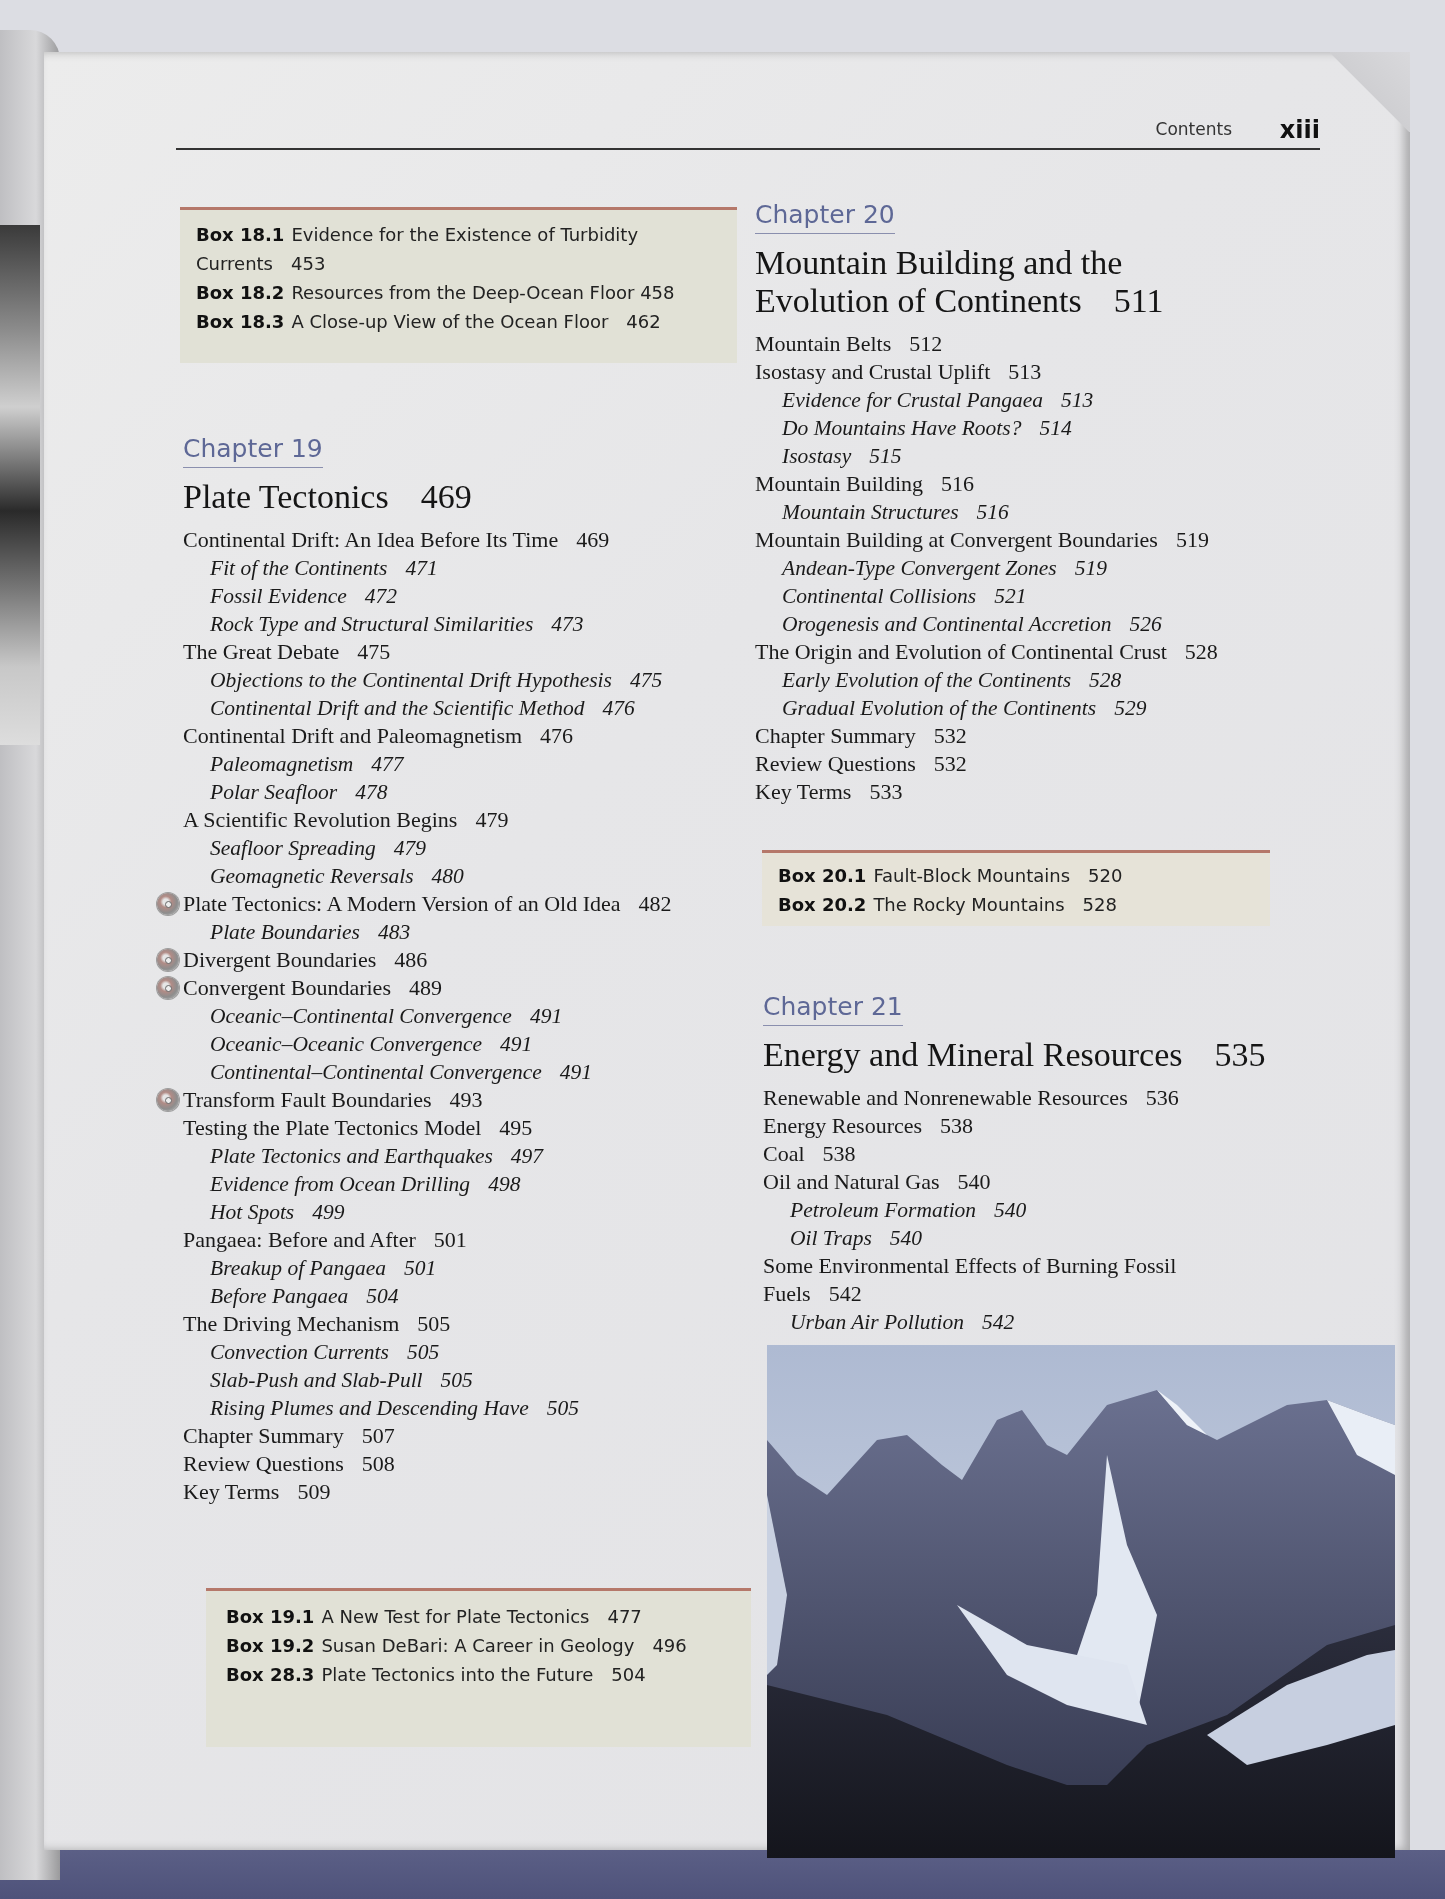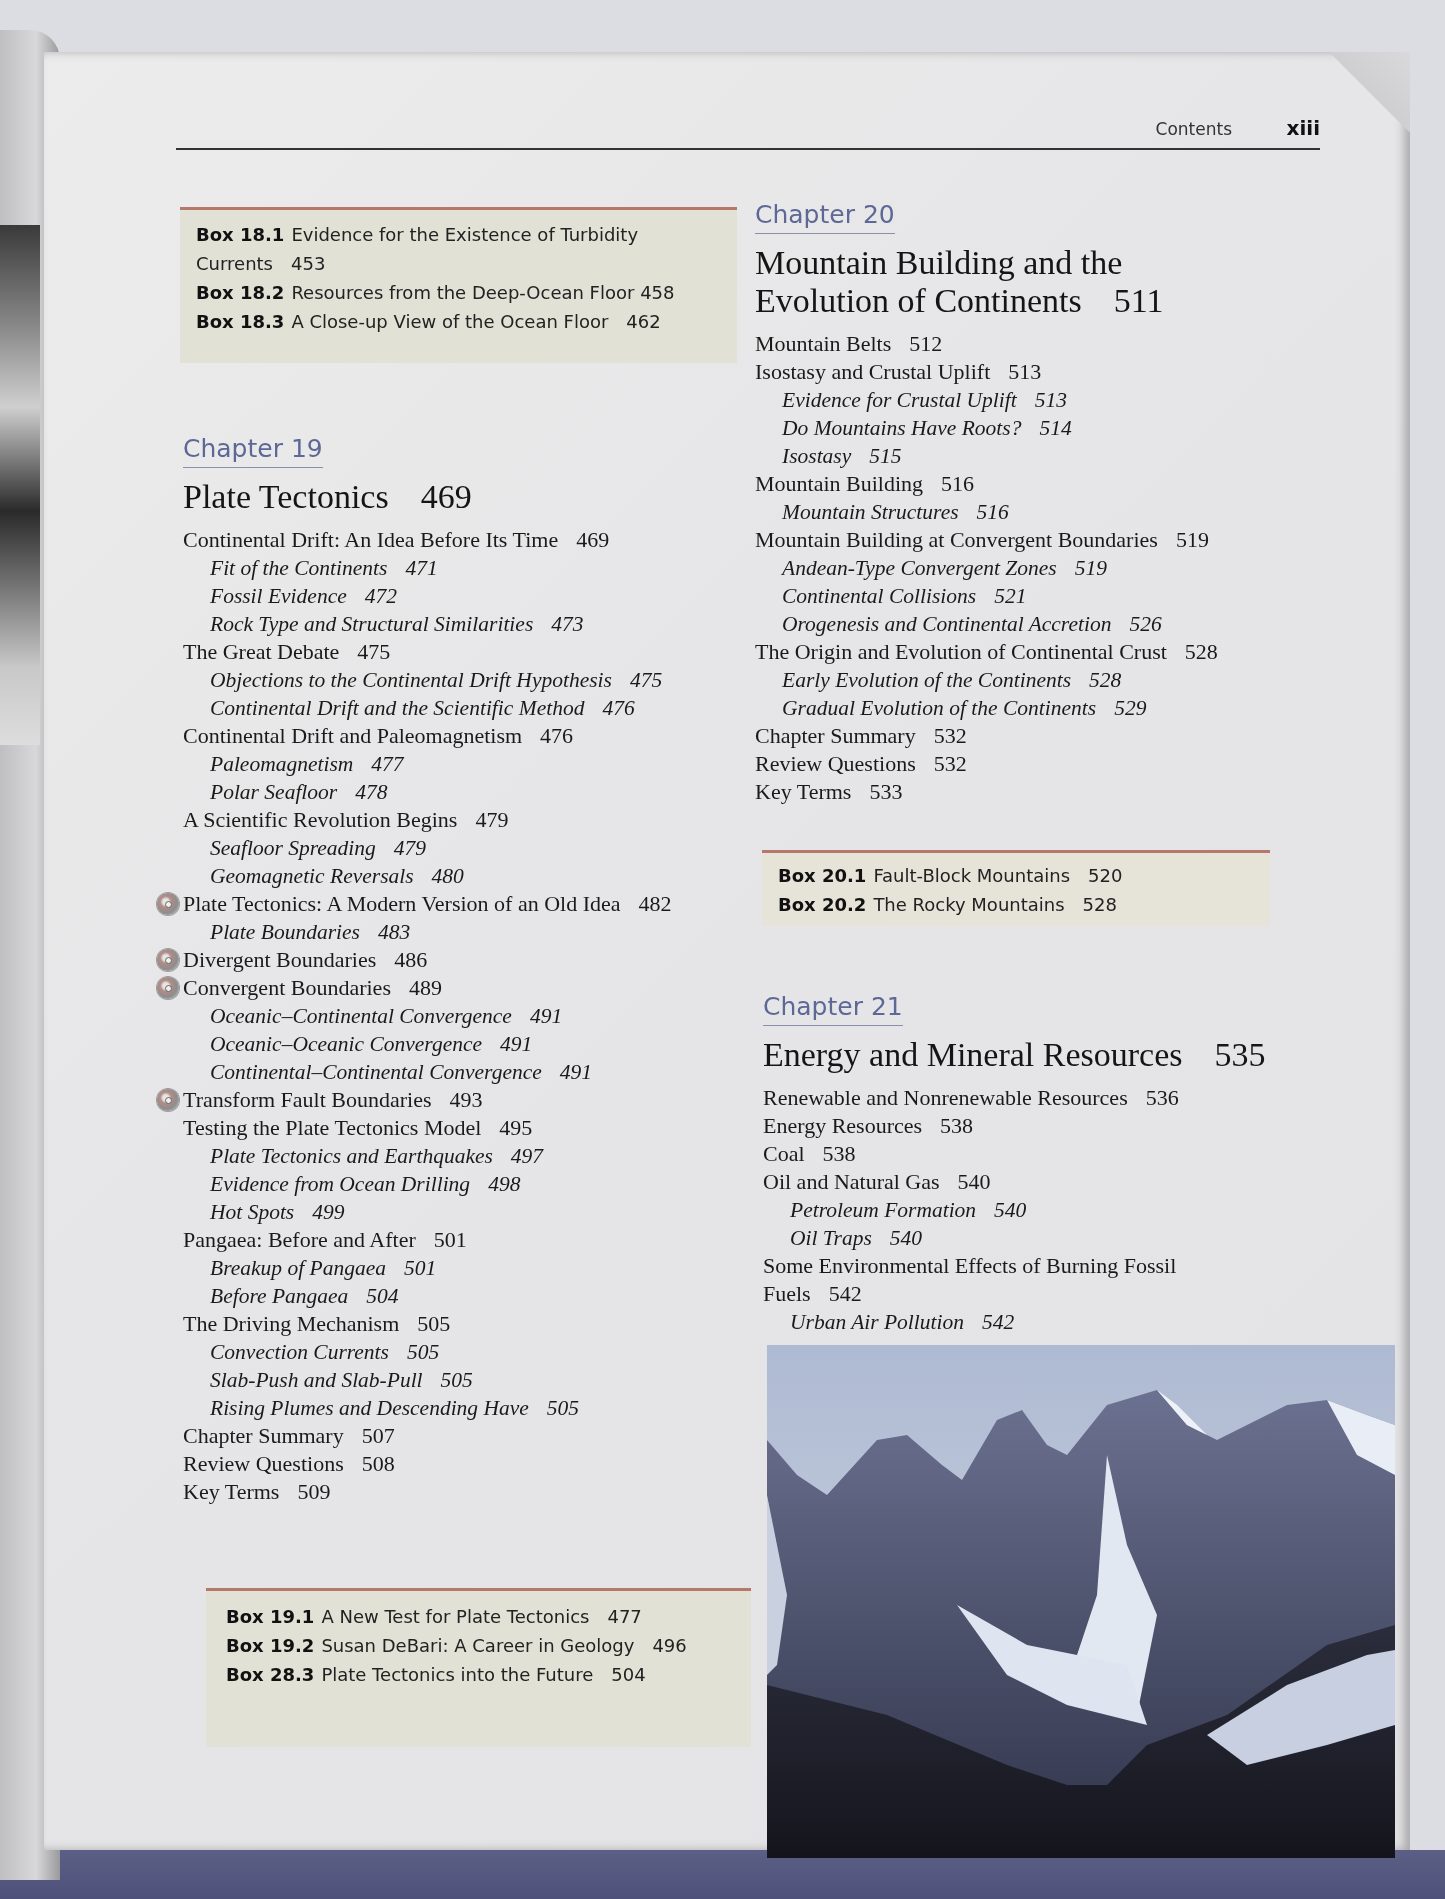--- a/index.html
+++ b/index.html
@@ -21,21 +21,21 @@
     box-shadow: -6px 0 10px rgba(0,0,0,0.25) inset;
   }
   .corner-fold { position:absolute; right:0; top:0; width:80px; height:80px;
     background:linear-gradient(225deg,#d9d9dc 0%,#cfcfd2 50%,transparent 51%); }
 
   .running-head { position:absolute; left:132px; top:64px; width:1144px; height:32px;
     border-bottom:2px solid #333; }
   .rh-label { position:absolute; right:88px; top:3px;
     font-family:"DejaVu Sans", sans-serif; font-size:17px; color:#333; }
   .rh-page { position:absolute; right:0; top:0;
-    font-family:"DejaVu Sans", sans-serif; font-size:20px; font-weight:bold; color:#111; }
+    font-family:"DejaVu Sans", sans-serif; font-size:24px; font-weight:bold; color:#111; }
 
   .box-panel {
     position:absolute; background:#e1e1d6;
     border-top:3px solid #b5786a;
     font-family:"DejaVu Sans", sans-serif; font-size:18px; color:#222;
     padding:12px 14px 10px 16px; box-sizing:border-box;
   }
   .box-item { line-height:29px; }
   .box-num { font-weight:bold; margin-right:7px; color:#111; }
   .box-pg { margin-left:18px; }
@@ -154,21 +154,21 @@
 
   <div class="col" style="left:711px; top:148px; width:580px;">
     <div class="chapter-label">Chapter 20</div>
     <div class="chapter-title">
       <div>Mountain Building and the</div>
       <div><span>Evolution of Continents</span><span class="pg">511</span></div>
     </div>
     <div id="ch20-entries" style="width:530px;">
         <div class="entry"><span>Mountain Belts</span><span class="pg">512</span></div>
         <div class="entry"><span>Isostasy and Crustal Uplift</span><span class="pg">513</span></div>
-        <div class="entry sub"><span>Evidence for Crustal Uplift</span><span class="pg">513</span></div>
+        <div class="entry sub"><span>Evidence for Crustal Pangaea</span><span class="pg">513</span></div>
         <div class="entry sub"><span>Do Mountains Have Roots?</span><span class="pg">514</span></div>
         <div class="entry sub"><span>Isostasy</span><span class="pg">515</span></div>
         <div class="entry"><span>Mountain Building</span><span class="pg">516</span></div>
         <div class="entry sub"><span>Mountain Structures</span><span class="pg">516</span></div>
         <div class="entry"><span>Mountain Building at Convergent Boundaries</span><span class="pg">519</span></div>
         <div class="entry sub"><span>Andean-Type Convergent Zones</span><span class="pg">519</span></div>
         <div class="entry sub"><span>Continental Collisions</span><span class="pg">521</span></div>
         <div class="entry sub"><span>Orogenesis and Continental Accretion</span><span class="pg">526</span></div>
         <div class="entry"><span>The Origin and Evolution of Continental Crust</span><span class="pg">528</span></div>
         <div class="entry sub"><span>Early Evolution of the Continents</span><span class="pg">528</span></div>

